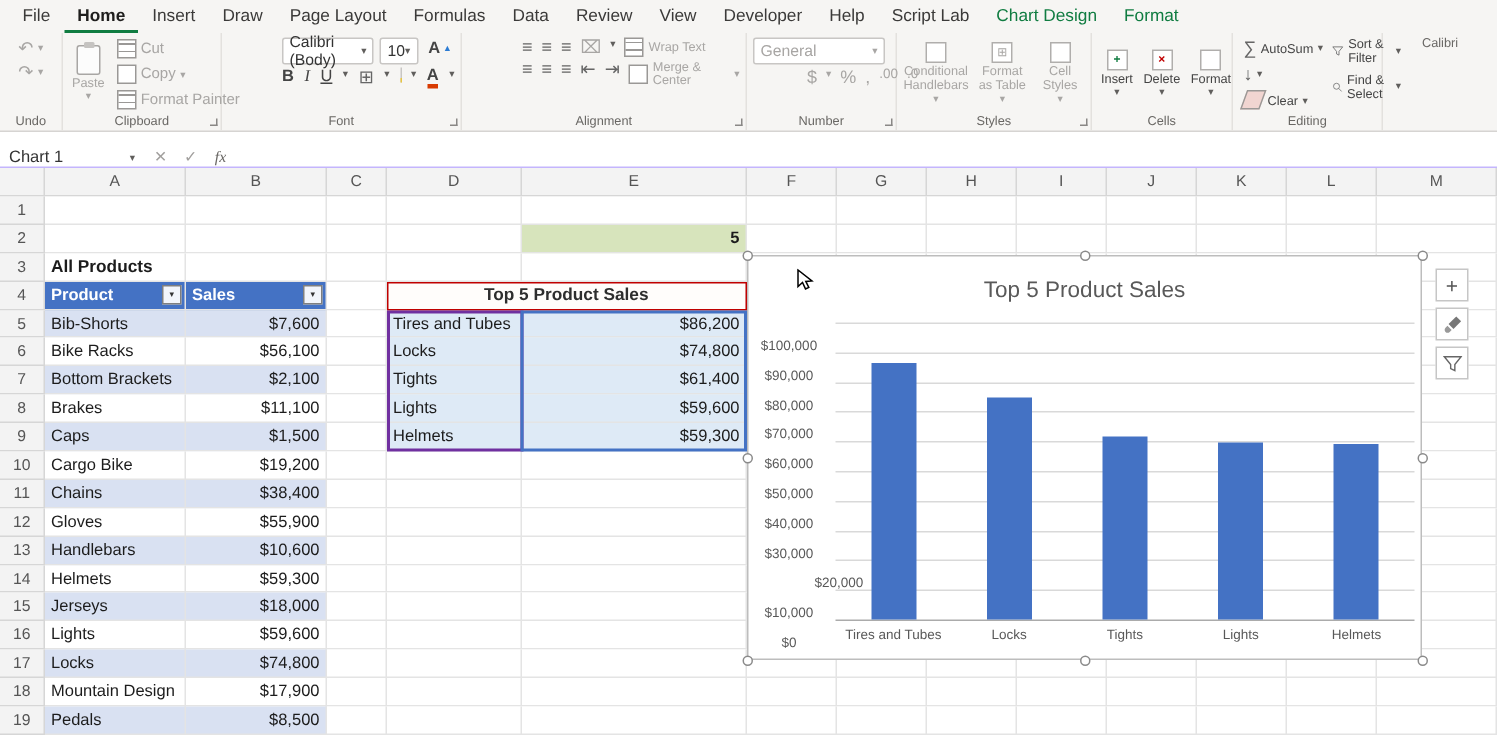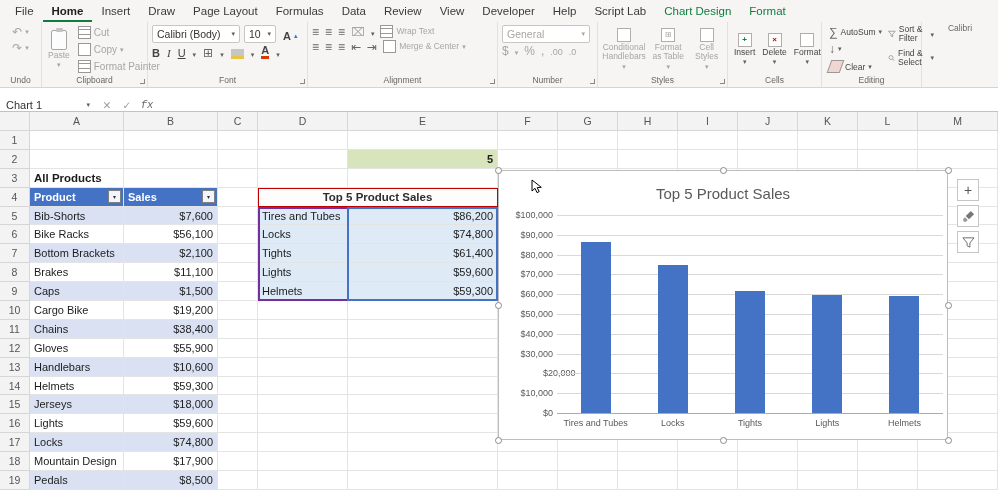--- a/index.html
+++ b/index.html
@@ -16,42 +16,42 @@
   .ribbon { height: 66px; background: #F6F5F3; border-bottom: 1px solid #D6D4D2; display: flex; align-items: stretch; }
   .rgroup { position: relative; border-right: 1px solid #E3E1DE; display: flex; flex-direction: column; flex: none; }
   .rg-body { flex: 1; display: flex; align-items: center; padding: 3px 4px 0; gap: 3px; }
   .rg-label { text-align: center; font-size: 8.5px; color: #696764; padding: 1px 0 2px; }
   .launcher { position: absolute; right: 2px; bottom: 3px; width: 5px; height: 5px; border-right: 1px solid #8A8886; border-bottom: 1px solid #8A8886; }
   .rbtn { display: flex; align-items: center; gap: 3px; font-size: 10px; color: #444; background: transparent; border: none; padding: 1px 3px; white-space: nowrap; }
   .grayed, .grayed * { color: #A8A6A4 !important; }
   .arrow { font-size: 7px; color: #605E5C; }
   .combo { background: #fff; border: 1px solid #C8C6C4; border-radius: 2px; height: 18px; font-size: 10.5px; padding: 0 4px; display: flex; align-items: center; justify-content: space-between; color: #333; }
   .col { flex-direction: column; align-items: stretch; gap: 2px; }
-  .rrow { display: flex; align-items: flex-end; gap: 4px; }
+  .rrow { display: flex; align-items: flex-start; gap: 4px; margin-left: 36px; }
   .micon { width: 13px; height: 13px; border: 1px solid #9A9896; background: #fff; flex: none; }
   .lines { background: repeating-linear-gradient(#fff 0 2px, #9A9896 2px 3px, #fff 3px 5px); }
   .glyph { font-size: 12px; color: #666; line-height: 1; }
   .bigbtn { display: flex; flex-direction: column; align-items: center; gap: 1px; font-size: 8.5px; line-height: 1.15; text-align: center; color: #444; padding: 1px 2px; }
   .hbtn { display: flex; align-items: center; gap: 3px; font-size: 8.5px; line-height: 1.1; color: #444; text-align: left; }
   .paste-btn { width: 40px; }
   .clipicon { width: 16px; height: 20px; border: 1px solid #A8A6A4; background: #FCFCFC; border-radius: 2px; position: relative; }
   .clipicon::after { content: ""; position: absolute; left: 4px; top: -3px; width: 7px; height: 4px; background: #C5C3C1; border-radius: 1px; }
   .boldA { font-weight: bold; font-size: 11px; color: #444; }
   .itA { font-style: italic; font-size: 11px; font-family: "Liberation Serif", serif; color: #444; }
   .unA { text-decoration: underline; font-size: 11px; color: #444; }
   .fontcolorA { font-size: 11px; font-weight: bold; color: #444; border-bottom: 3px solid #D83B01; line-height: 1; }
   .fillicon { width: 13px; height: 10px; background: #C8C6C4; border-bottom: 3px solid #E8C542; }
   .sq { width: 14px; height: 14px; border: 1px solid #B0AEAC; background: #fff; position: relative; display: flex; align-items: center; justify-content: center; font-size: 8px; flex: none; }
 
   
   .formula-bar { height: 24px; background: #fff; border-bottom: 1px solid #c4b5fd; display: flex; align-items: flex-end; }
   .name-box { width: 96px; display: flex; align-items: center; justify-content: space-between; padding: 0 6px; font-size: 11px; color: #333; }
   .vdiv { width: 1px; background: #E1DFDD; margin: 3px 0; }
   .fbtn { width: 20px; display: flex; align-items: center; justify-content: center; font-size: 10.5px; color: #A19F9D; }
-  .fx { font-style: italic; font-family: Liberation Mono, monospace; color: #696764; }
+  .fx { font-style: italic; font-family: Liberation Serif, serif; color: #696764; }
   .formula-input { flex: 1; }
 
   
   .sheet-area { position: relative; height: 378px; overflow: hidden; background: #fff; }
   .sheet-grid { position: absolute; inset: 0; display: grid;
     grid-template-columns: 30px 94px 94px 40px 90px 150px repeat(7,60px) 80px;
     grid-template-rows: 19px repeat(19, 18.9px); }
   .cell { background: #fff; border-right: 1px solid #E4E4E4; border-bottom: 1px solid #E4E4E4; font-size: 11px; color: #1C1C1C; display: flex; align-items: center; padding: 0 4px; overflow: hidden; white-space: nowrap; }
   .hdr { background: #F3F3F3; border-right: 1px solid #D6D6D6; border-bottom: 1px solid #D6D6D6; color: #555; justify-content: center; font-size: 10.5px; padding: 0; }
   .num { justify-content: flex-end; }
@@ -65,21 +65,21 @@
 
   .range { position: absolute; pointer-events: none; }
   .range-red    { left: 258px; top: 75.7px;  width: 240px; height: 19px;   border: 1px solid #C00000; }
   .range-purple { left: 258px; top: 94.6px;  width: 91px;  height: 94.5px; border: 2px solid #7030A0; }
   .range-blue   { left: 347px; top: 94.6px;  width: 151px; height: 94.5px; border: 2px solid #4472C4; }
 
   
   .chart-card { position: absolute; left: 498px; top: 58px; width: 450px; height: 270px; background: #fff; border: 1px solid #BDBDBD; }
   .chart-title { position: absolute; top: 14px; left: 0; right: 0; text-align: center; font-size: 15px; color: #595959; }
   .y-labels { position: absolute; left: 0; top: 44px; width: 54px; height: 198px; }
-  .ytick { position: absolute; right: 0; width: 54px; text-align: right; font-size: 9px; color: #595959; }
+  .ytick { position: absolute; right: 0; width: 54px; text-align: center; font-size: 9px; color: #595959; margin-top: 15px; }
   .gridlines { position: absolute; left: 58px; top: 44px; width: 386px; height: 198px; }
   .gridline { position: absolute; left: 0; right: 0; height: 1px; background: #D9D9D9; }
   .gridline.axisline { background: #ABABAB; }
   .bars { position: absolute; left: 58px; top: 44px; width: 386px; height: 198px; display: flex; align-items: flex-end; }
   .bar-slot { flex: 1; display: flex; justify-content: center; align-items: flex-end; height: 100%; }
   .bar { width: 30px; }
   .x-labels { position: absolute; left: 58px; top: 247px; width: 386px; display: flex; }
   .xtick { flex: 1; text-align: center; font-size: 9px; color: #595959; }
   .handle { position: absolute; width: 7px; height: 7px; border-radius: 50%; background: #fff; border: 1px solid #8A8A8A; }
   .chart-side-btn { position: absolute; left: 458px; width: 22px; height: 22px; background: #fff; border: 1px solid #C6C6C6; display: flex; align-items: center; justify-content: center; color: #555; font-size: 14px; }

